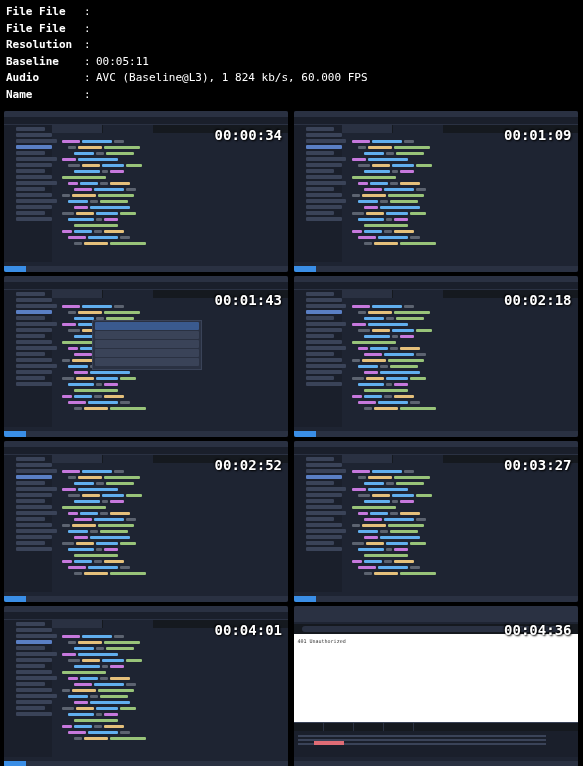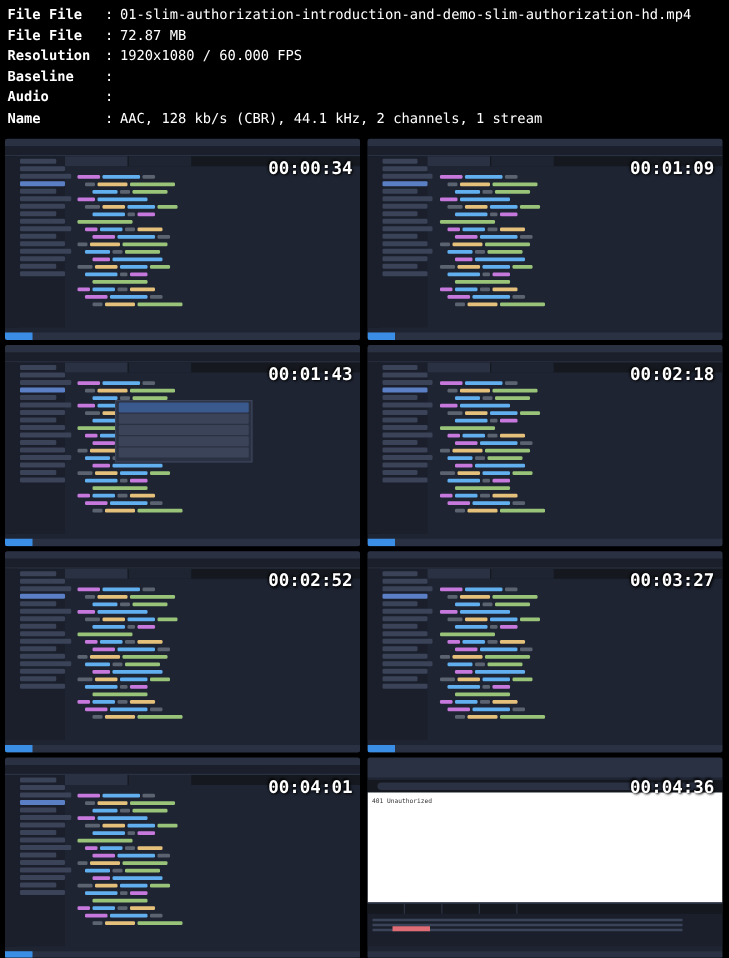--- a/index.html
+++ b/index.html
@@ -252,44 +252,42 @@
       color: #333;
     }
   </style>
 </head>
 <body>
 
 <div class="header">
   <div class="header-row">
     <span class="header-label">File File</span>
     <span class="header-sep">:</span>
-    <span class="header-value">01-slim-authorization-introduction-and-demo-slim-authorization-hd.mp4</span>
   </div>
   <div class="header-row">
     <span class="header-label">File File</span>
     <span class="header-sep">:</span>
-    <span class="header-value">72.87 MB</span>
   </div>
   <div class="header-row">
     <span class="header-label">Resolution</span>
     <span class="header-sep">:</span>
-    <span class="header-value">1920x1080 / 60.000 FPS</span>
   </div>
   <div class="header-row">
     <span class="header-label">Baseline</span>
     <span class="header-sep">:</span>
+    <span class="header-value">00:05:11</span>
   </div>
   <div class="header-row">
     <span class="header-label">Audio</span>
     <span class="header-sep">:</span>
+    <span class="header-value">AVC (Baseline@L3), 1 824 kb/s, 60.000 FPS</span>
   </div>
   <div class="header-row">
     <span class="header-label">Name</span>
     <span class="header-sep">:</span>
-    <span class="header-value">AAC, 128 kb/s (CBR), 44.1 kHz, 2 channels, 1 stream</span>
   </div>
 </div>
 
 <div class="grid">
 
     <div class="thumb">
       <div class="timestamp">00:00:34</div>
       <div class="thumb-titlebar"></div>
       <div class="thumb-topbar"></div>
       <div class="thumb-activitybar"></div>

